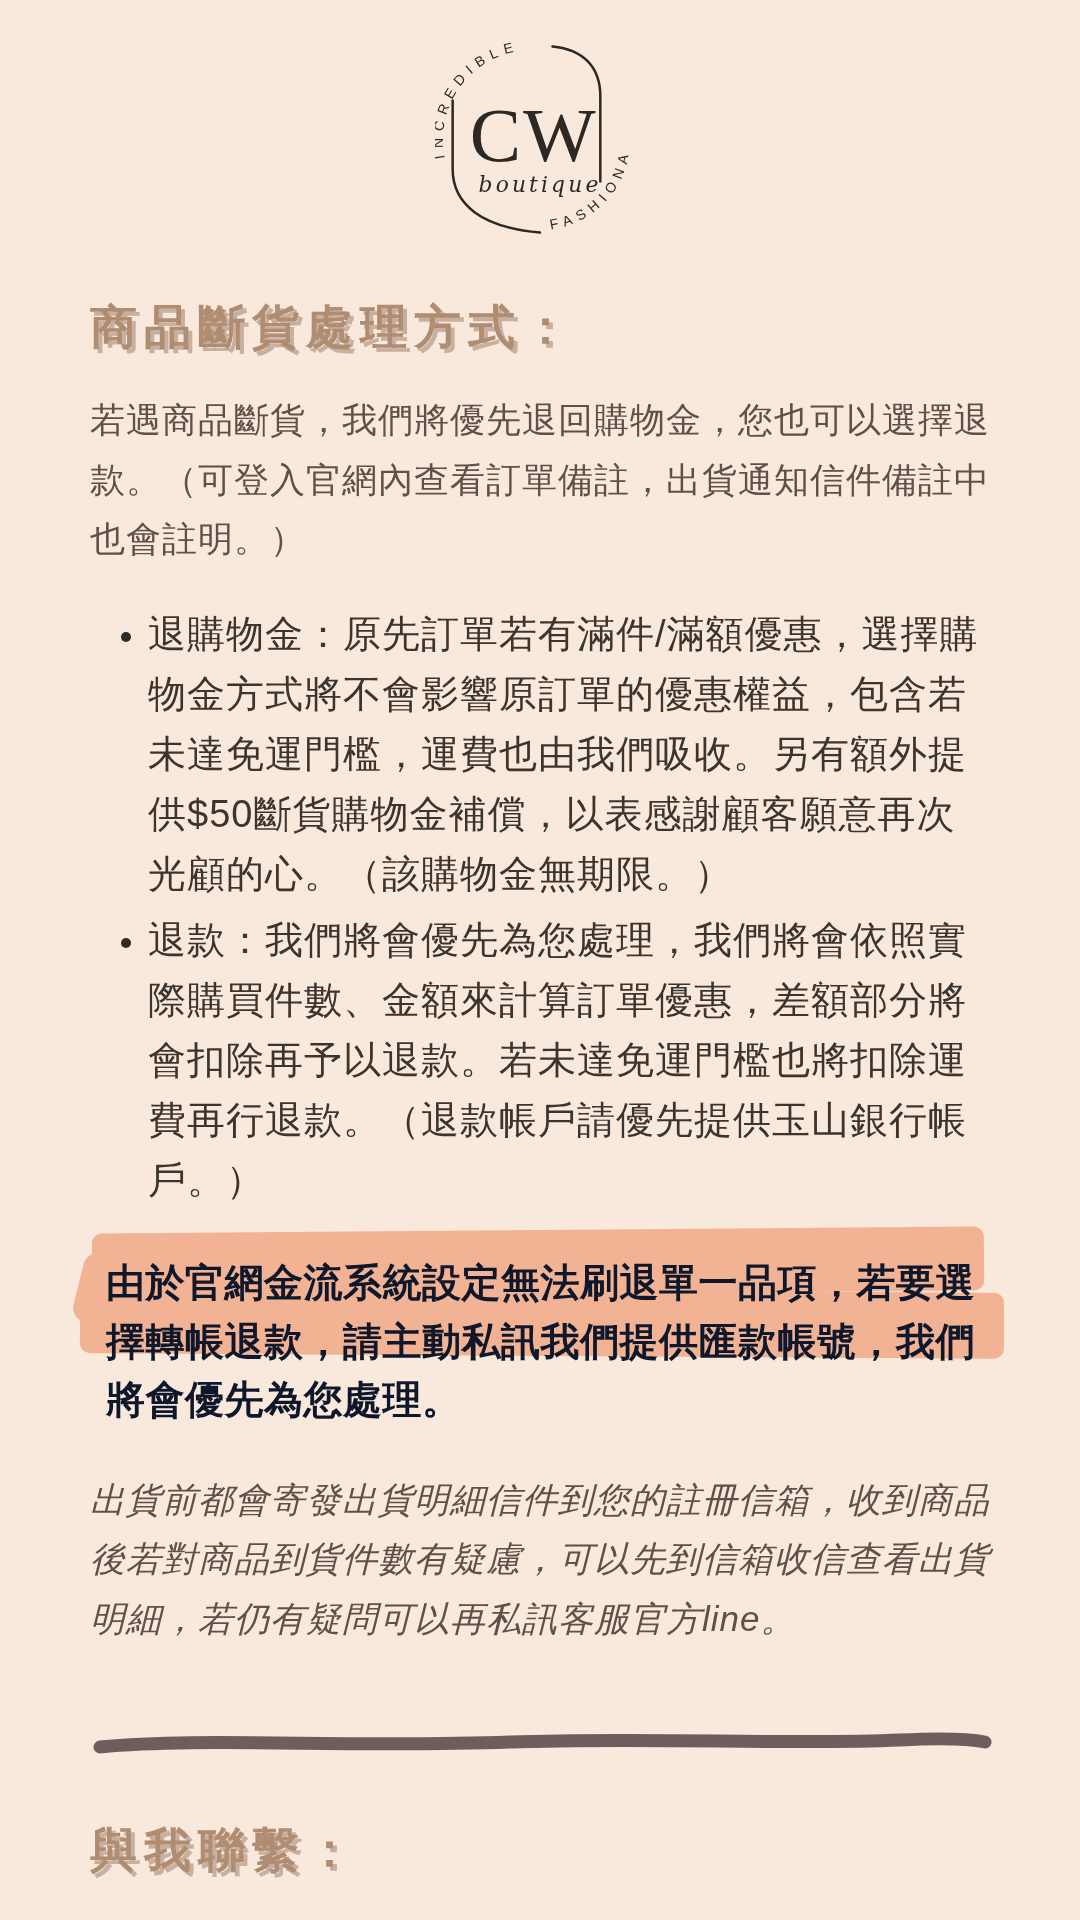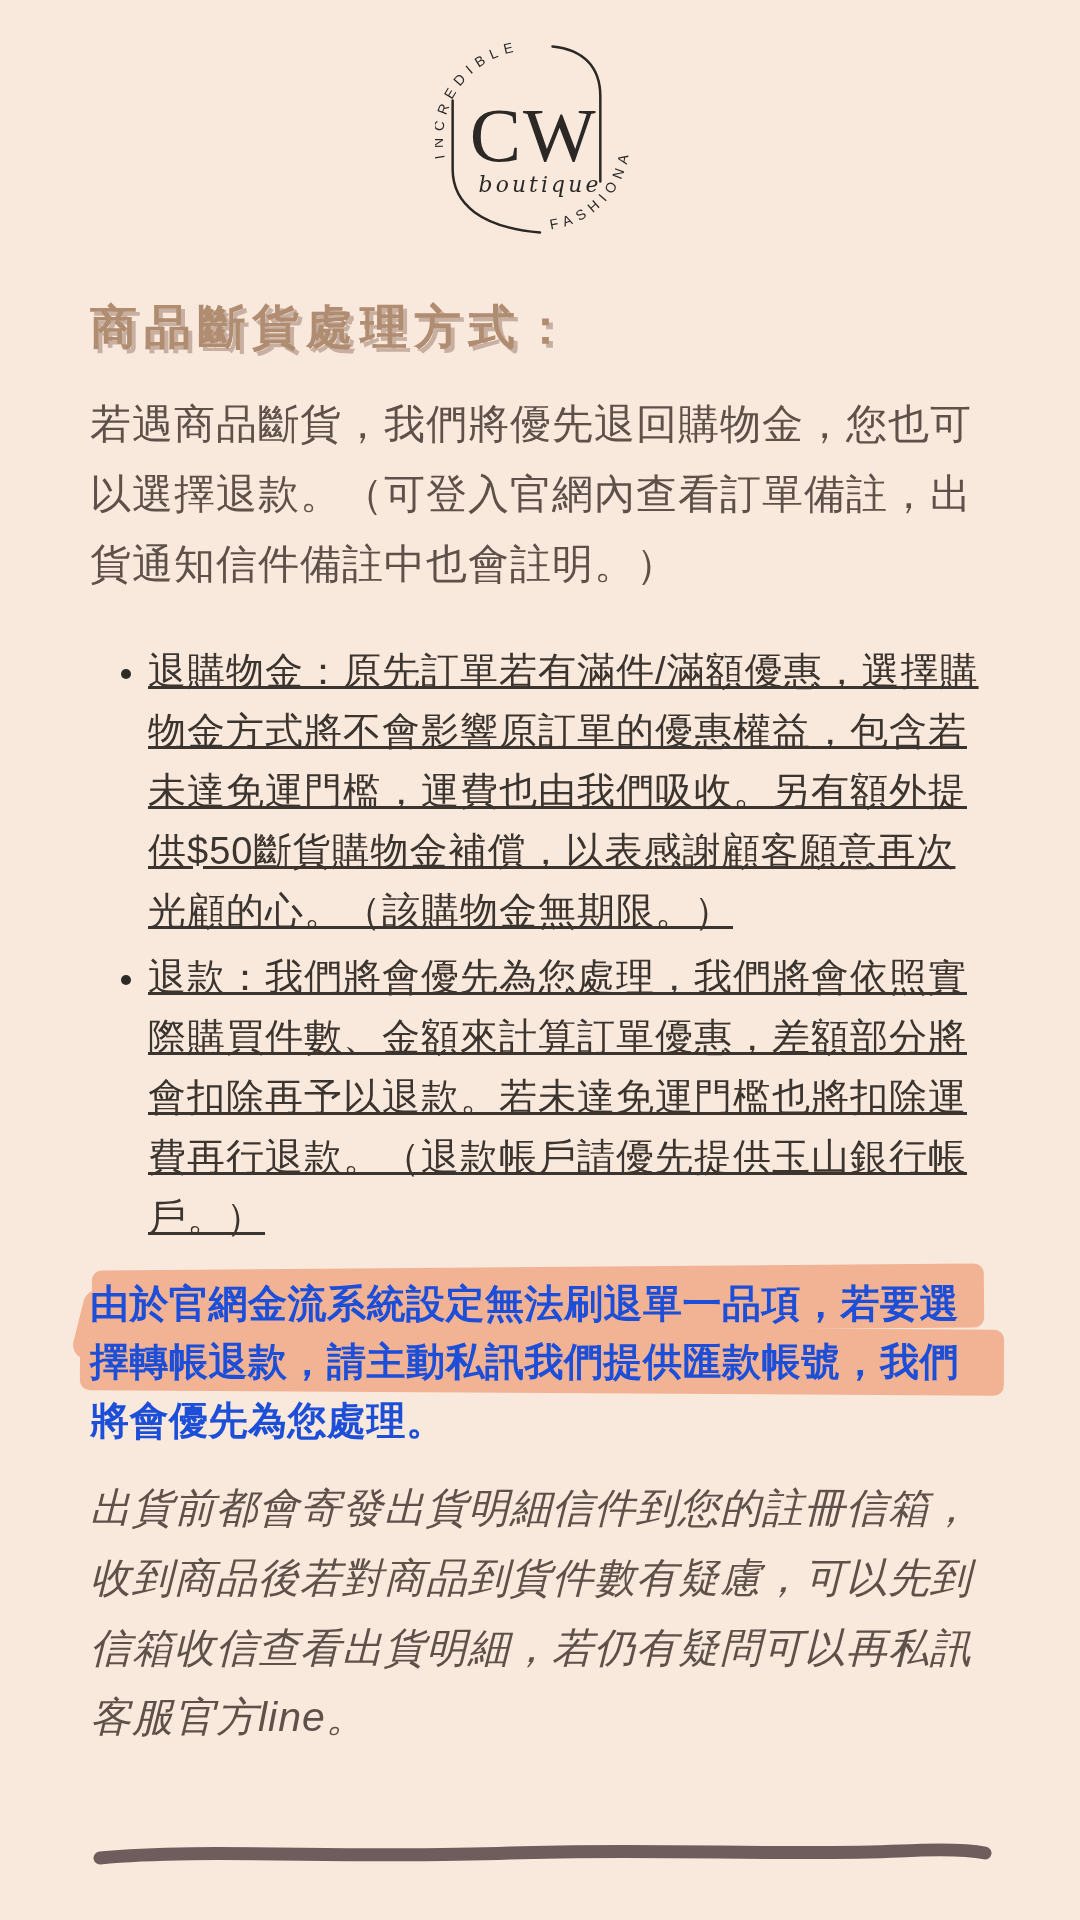--- a/index.html
+++ b/index.html
@@ -24,55 +24,54 @@
     margin-top:52px;
     font-size:47px;font-weight:bold;letter-spacing:7px;
     color:#b08c71;
     text-shadow:4px 4px 0 rgba(137,107,88,0.45);
   }
 
   
   .para{
     margin-top:26px;
     width:905px;
-    font-size:41px;line-height:1.7;
+    font-size:35px;line-height:1.7;
     color:#5f5149;
     letter-spacing:1px;
   }
   ul.policy-list{
     margin:28px 0 0 0;
     padding-left:58px;
     width:845px;
     color:#3c342e;
   }
   ul.policy-list li{
     font-size:38px;line-height:1.58;
     letter-spacing:1px;
     margin-bottom:6px;
-    text-decoration:underline;
   }
   ul.policy-list li::marker{color:#2e2a26;font-size:34px;}
 
   
   .highlight{
     position:relative;
     margin-top:18px;
     margin-left:-12px;
     width:930px;
     padding:10px 12px 8px 12px;
     box-sizing:border-box;
   }
   .hl-stroke{position:absolute;background:#f2b294;border-radius:10px;z-index:0;}
   .hl-stroke.s1{left:14px;top:2px;width:892px;height:64px;transform:rotate(-0.45deg);}
   .hl-stroke.s2{left:2px;top:62px;width:924px;height:66px;transform:rotate(0.35deg);}
   .hl-stroke.s3{left:0px;top:26px;width:40px;height:70px;transform:rotate(14deg);border-radius:14px;}
   .highlight p{
-    position:relative;z-index:1;margin:0;
+    position:relative;z-index:1;margin:16px;
     font-size:39px;font-weight:bold;line-height:1.5;
-    color:#1d4ed8;letter-spacing:0.5px;
+    color:#0f172a;letter-spacing:0.5px;
   }
 
   
   .divider{margin-top:46px;width:905px;}
 
   
   .contact-title{margin-top:58px;}
 </style>
 </head>
 <body>

